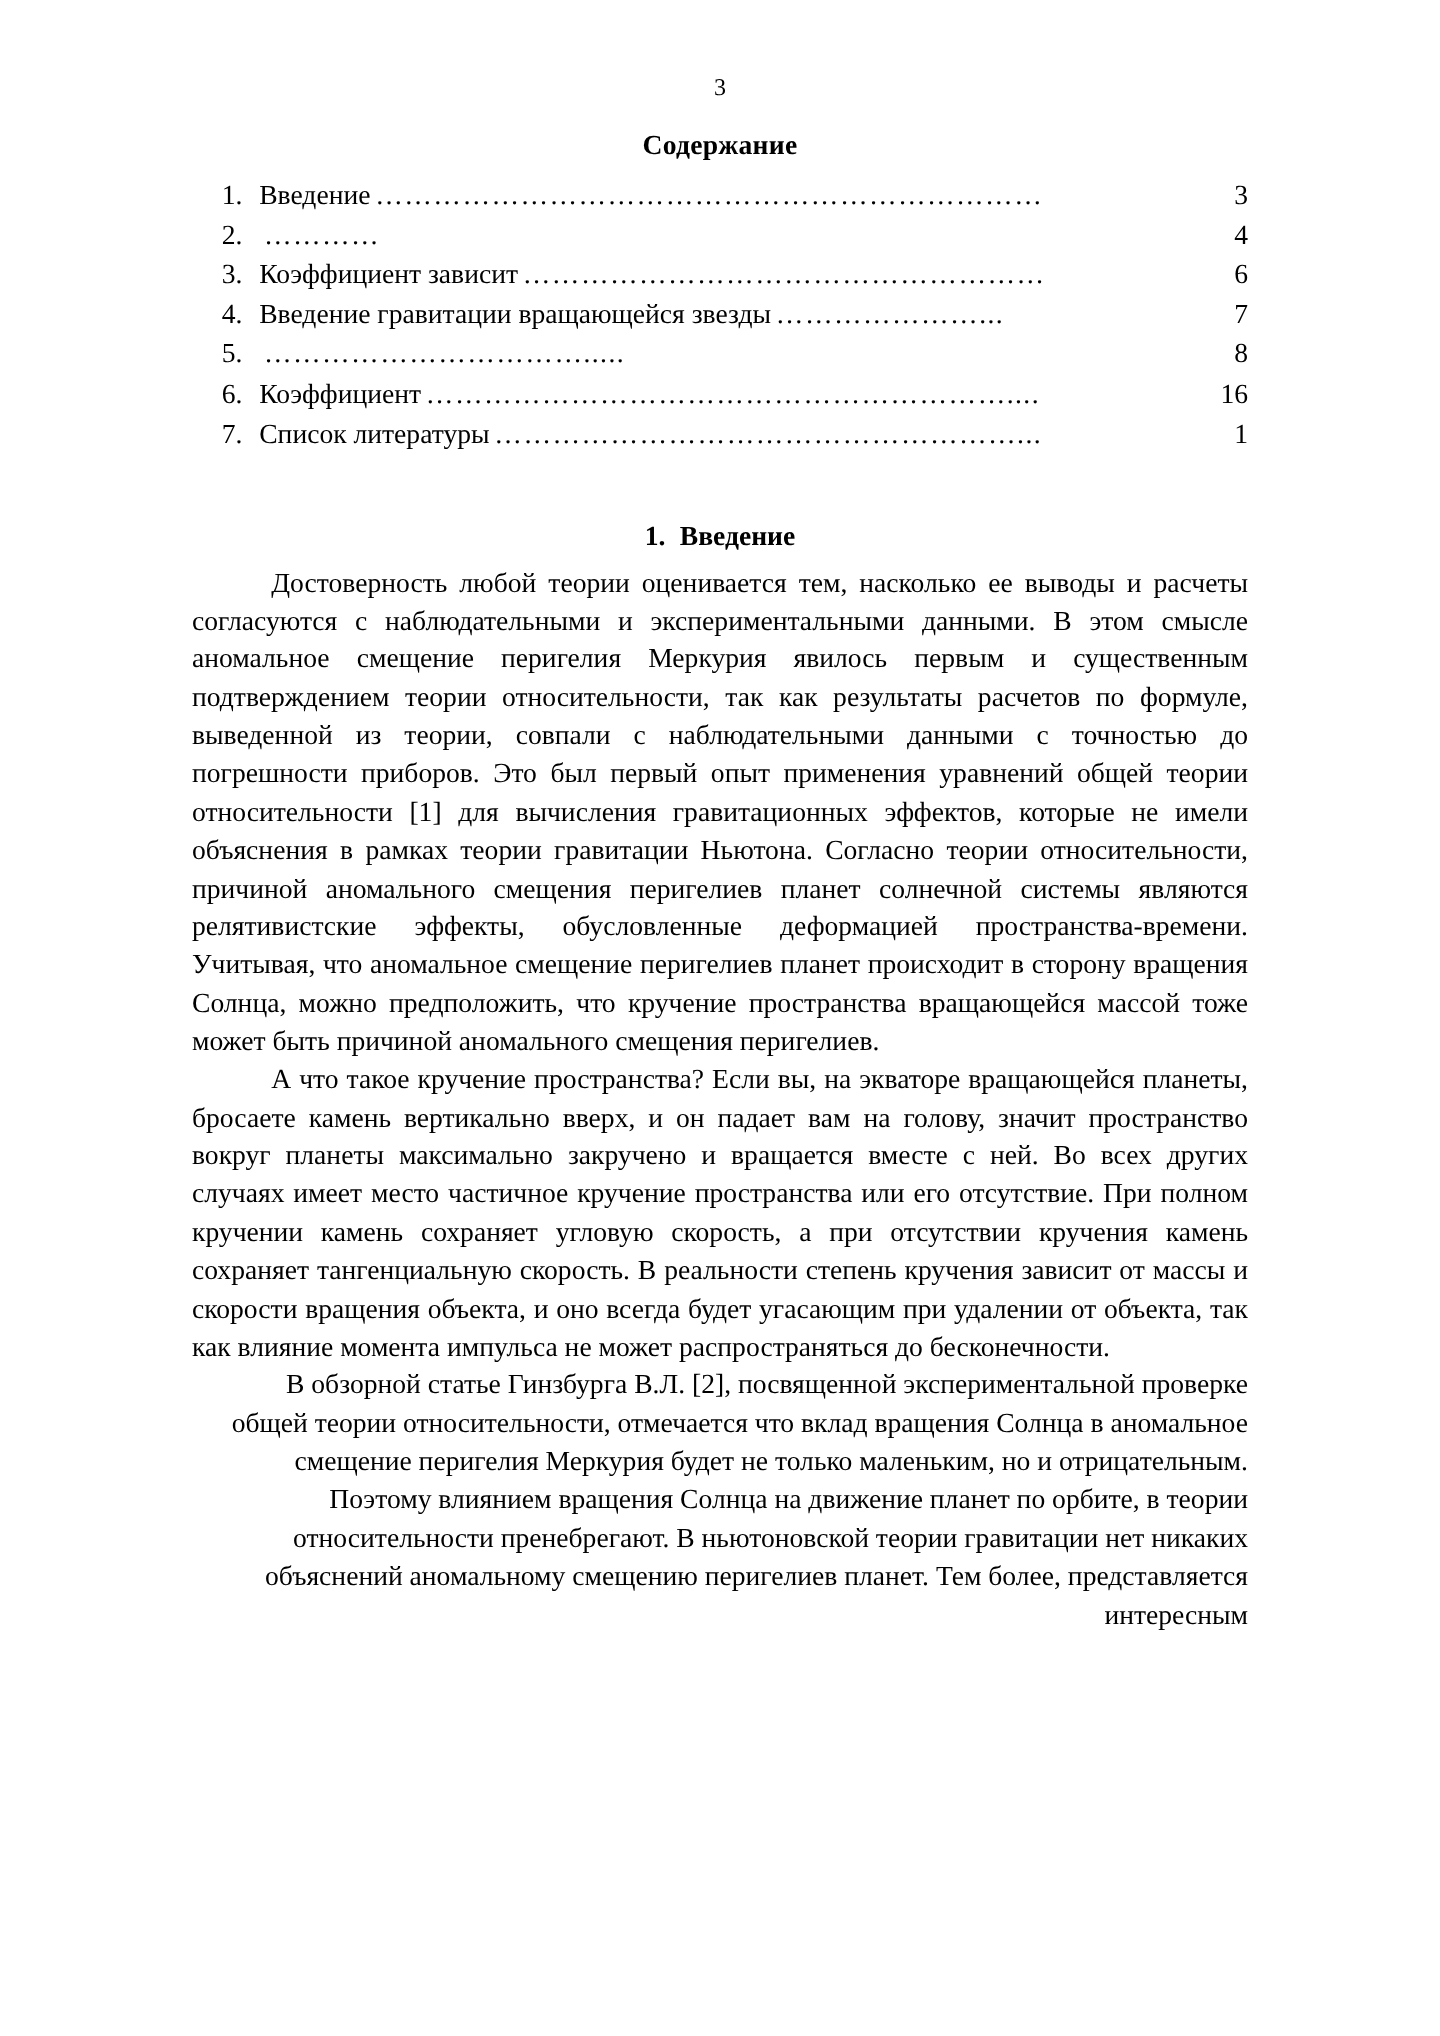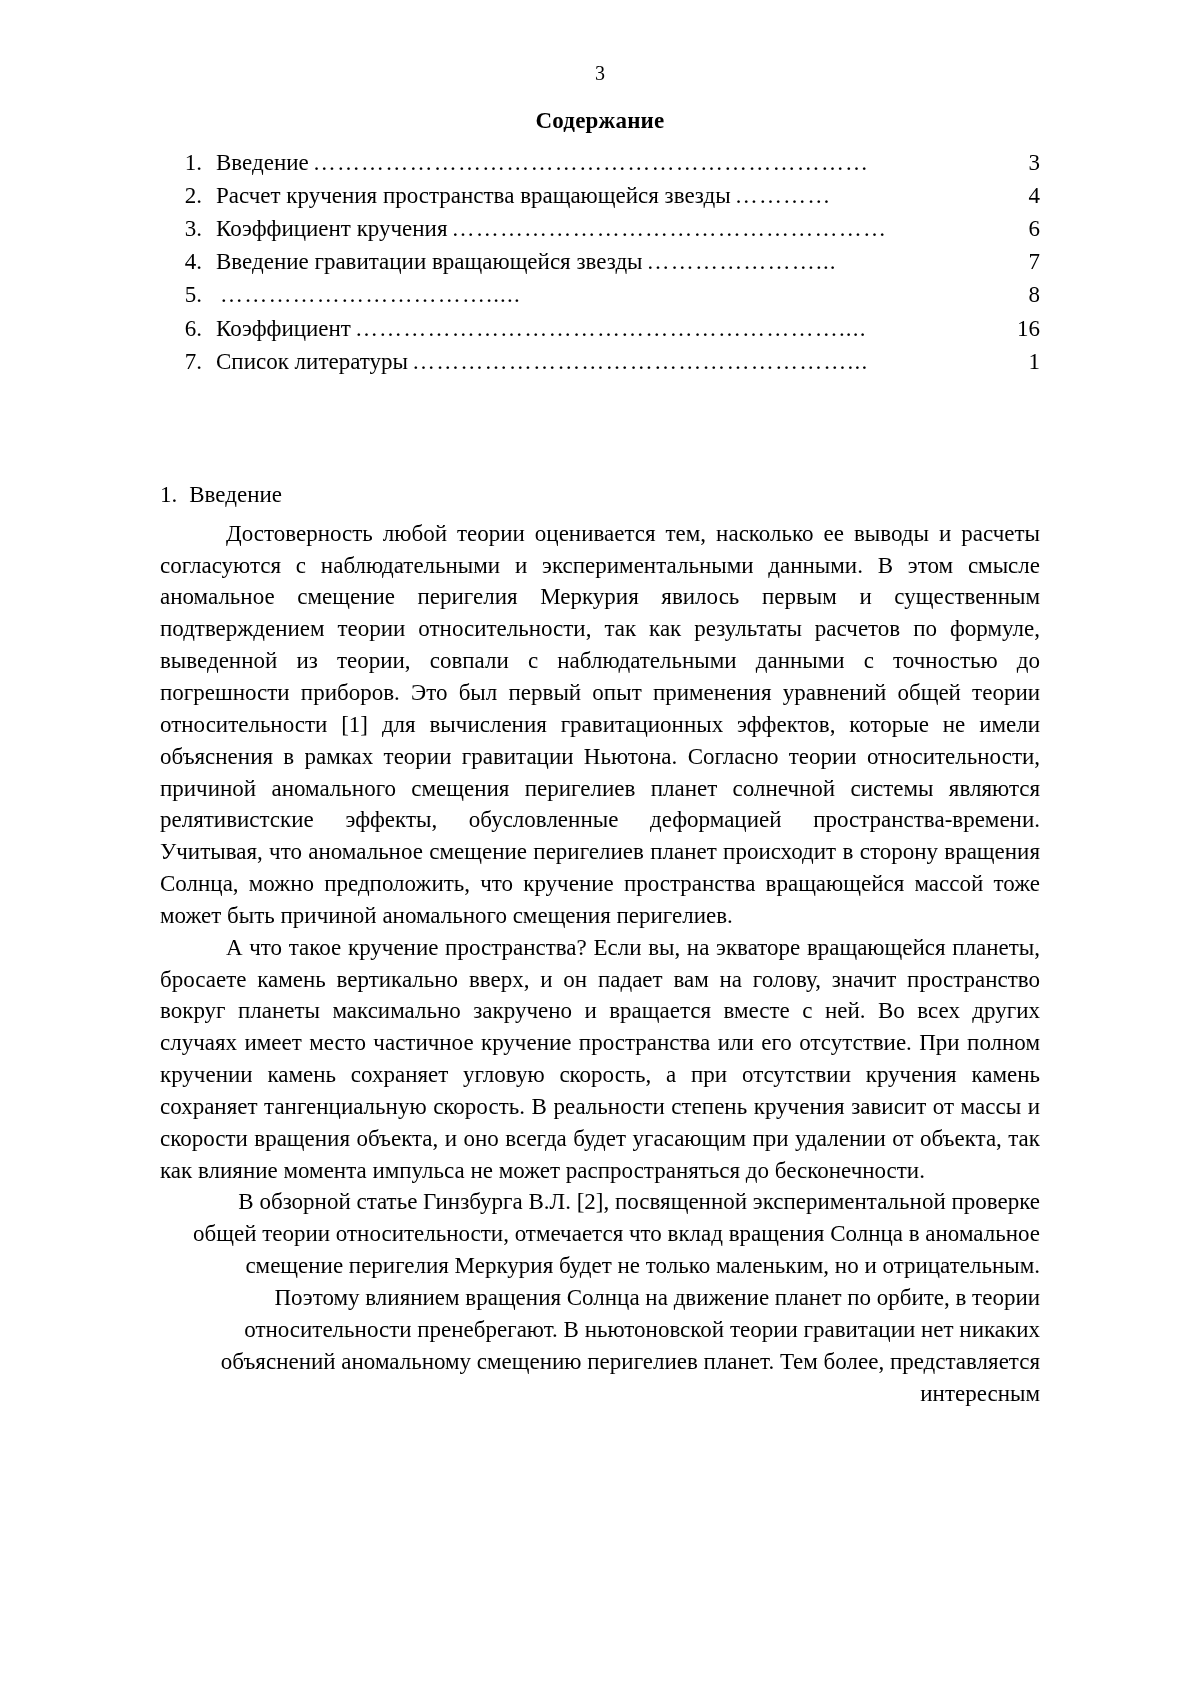--- a/index.html
+++ b/index.html
@@ -67,24 +67,24 @@
     white-space: nowrap;
     padding: 0 4px;
     letter-spacing: 1.2px;
   }
   .toc-page {
     flex: 0 0 auto;
     text-align: right;
     padding-left: 4px;
   }
   .section-heading {
-    text-align: left;
-    font-weight: normal;
+    text-align: center;
+    font-weight: bold;
     font-size: 23px;
-    margin: 104px 0 10px 0;
+    margin: 56px 0 10px 0;
   }
   .section-heading .sec-num {
     margin-right: 12px;
   }
   .body-text p {
     font-size: 23px;
     line-height: 1.385;
     margin: 0;
     text-align: justify;
     text-indent: 66px;
@@ -107,27 +107,26 @@
 
     <ul class="toc-list">
       <li class="toc-item">
         <span class="toc-num">1.</span>
         <span class="toc-label">Введение</span>
         <span class="toc-dots">……………………………………………………………</span>
         <span class="toc-page">3</span>
       </li>
       <li class="toc-item">
         <span class="toc-num">2.</span>
-        <span class="toc-label">Расчет кручения пространства вращающейся звезды</span>
         <span class="toc-dots">…………</span>
         <span class="toc-page">4</span>
       </li>
       <li class="toc-item">
         <span class="toc-num">3.</span>
-        <span class="toc-label">Коэффициент кручения</span>
+        <span class="toc-label">Коэффициент зависит</span>
         <span class="toc-dots">………………………………………………</span>
         <span class="toc-page">6</span>
       </li>
       <li class="toc-item">
         <span class="toc-num">4.</span>
         <span class="toc-label">Введение гравитации вращающейся звезды</span>
         <span class="toc-dots">…………………...</span>
         <span class="toc-page">7</span>
       </li>
       <li class="toc-item">

